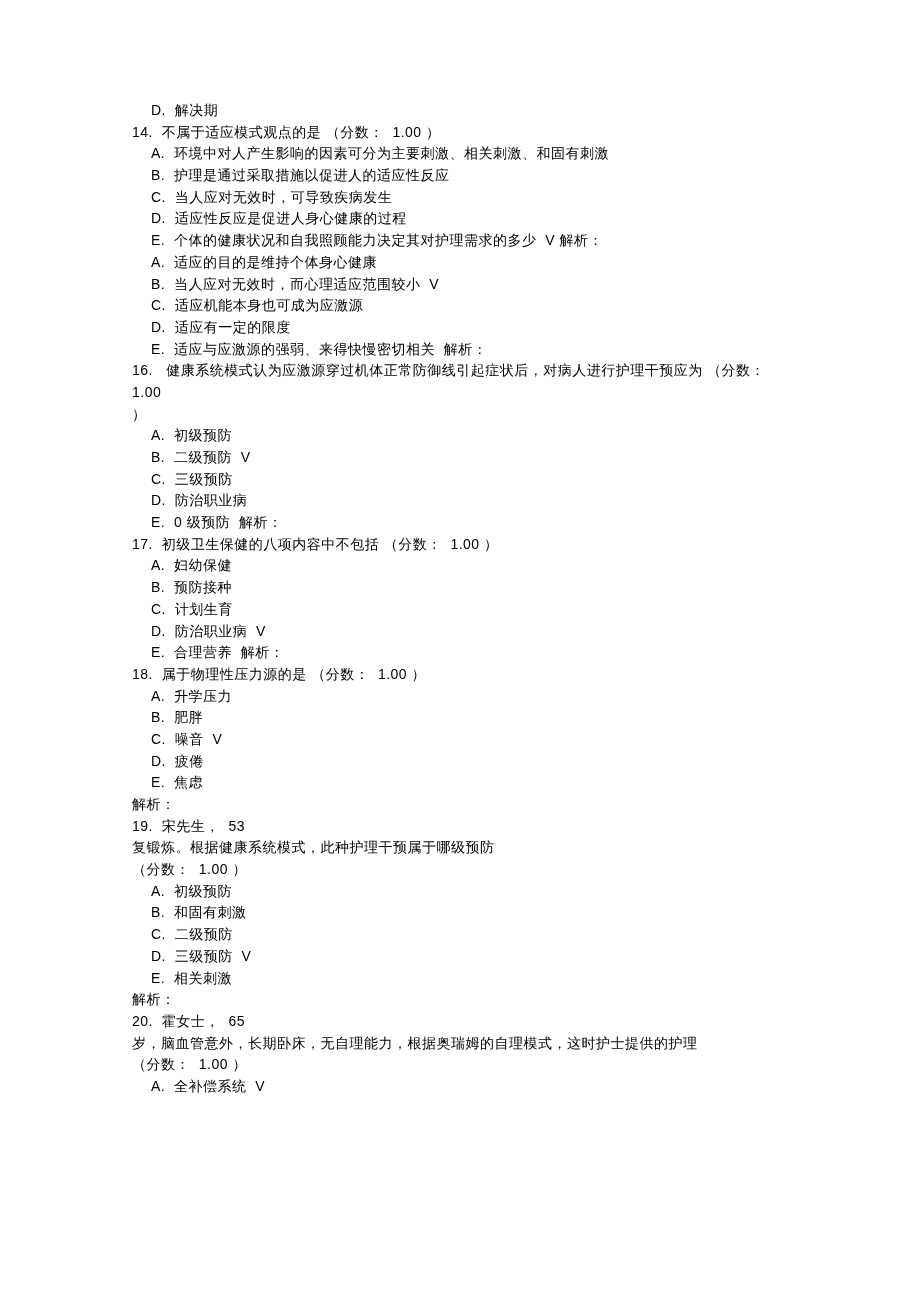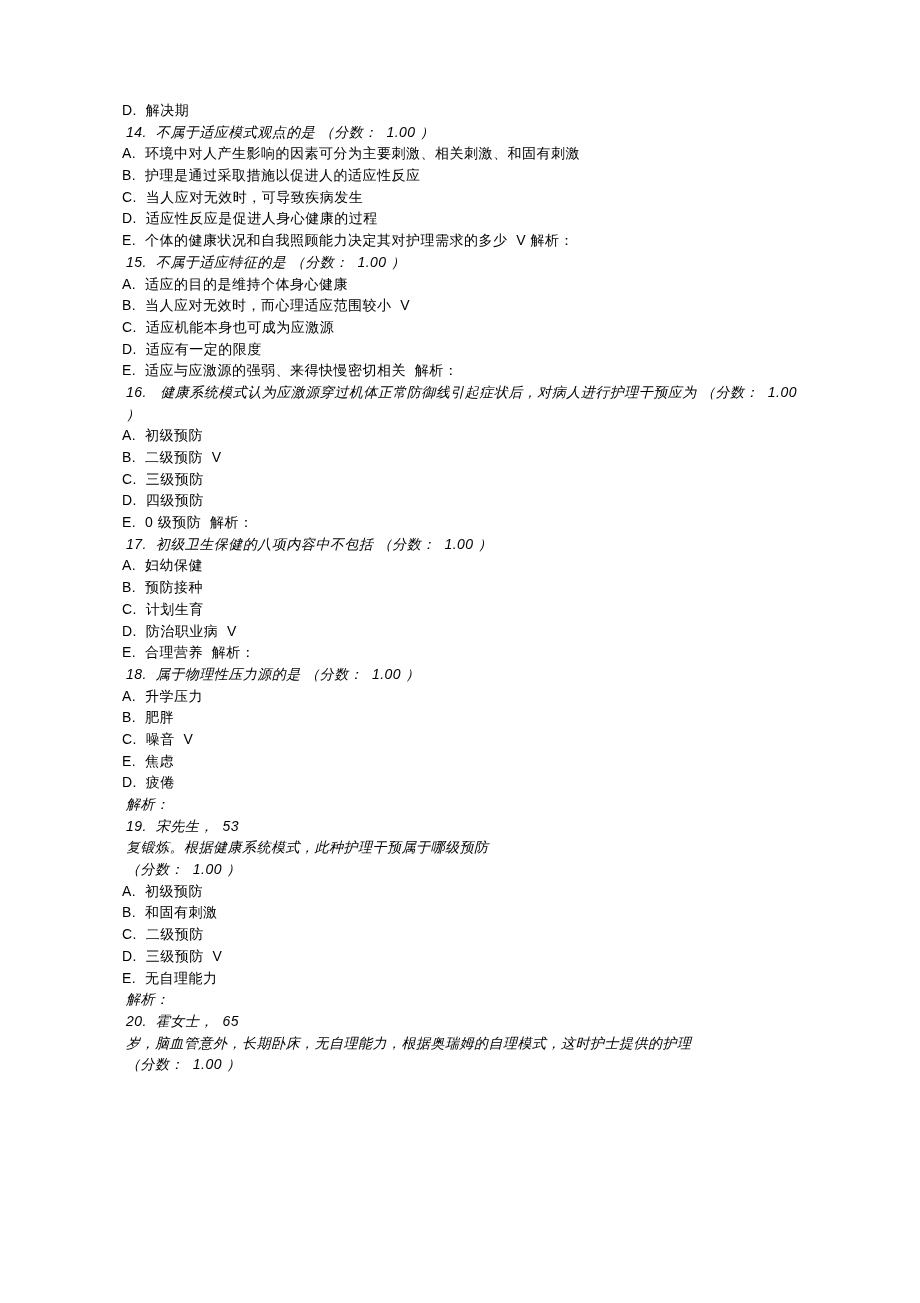--- a/index.html
+++ b/index.html
@@ -11,69 +11,68 @@
     padding: 100px 120px 100px 120px;
     line-height: 1.55;
     width: 920px;
     box-sizing: border-box;
   }
   .line {
     white-space: pre-wrap;
     letter-spacing: 0.5px;
   }
   .q {
-    margin-left: 6px;
-    font-style: italic;
+    margin-left: 12px;
   }
   .opt {
-    margin-left: 2px;
+    margin-left: 31px;
   }
 </style>
 </head>
 <body>
 
 <div id="doc">
     <div class="line opt">D.  解决期</div>
     <div class="line q">14.  不属于适应模式观点的是 （分数：  1.00 ）</div>
     <div class="line opt">A.  环境中对人产生影响的因素可分为主要刺激、相关刺激、和固有刺激</div>
     <div class="line opt">B.  护理是通过采取措施以促进人的适应性反应</div>
     <div class="line opt">C.  当人应对无效时，可导致疾病发生</div>
     <div class="line opt">D.  适应性反应是促进人身心健康的过程</div>
     <div class="line opt">E.  个体的健康状况和自我照顾能力决定其对护理需求的多少  V 解析：</div>
-    <div class="line q">15.  不属于适应特征的是 （分数：  1.00 ）</div>
     <div class="line opt">A.  适应的目的是维持个体身心健康</div>
     <div class="line opt">B.  当人应对无效时，而心理适应范围较小  V</div>
     <div class="line opt">C.  适应机能本身也可成为应激源</div>
     <div class="line opt">D.  适应有一定的限度</div>
     <div class="line opt">E.  适应与应激源的强弱、来得快慢密切相关  解析：</div>
     <div class="line q">16.   健康系统模式认为应激源穿过机体正常防御线引起症状后，对病人进行护理干预应为 （分数：  1.00</div>
     <div class="line q">）</div>
     <div class="line opt">A.  初级预防</div>
     <div class="line opt">B.  二级预防  V</div>
     <div class="line opt">C.  三级预防</div>
-    <div class="line opt">D.  四级预防</div>
+    <div class="line opt">D.  防治职业病</div>
     <div class="line opt">E.  0 级预防  解析：</div>
     <div class="line q">17.  初级卫生保健的八项内容中不包括 （分数：  1.00 ）</div>
     <div class="line opt">A.  妇幼保健</div>
     <div class="line opt">B.  预防接种</div>
     <div class="line opt">C.  计划生育</div>
     <div class="line opt">D.  防治职业病  V</div>
     <div class="line opt">E.  合理营养  解析：</div>
     <div class="line q">18.  属于物理性压力源的是 （分数：  1.00 ）</div>
     <div class="line opt">A.  升学压力</div>
     <div class="line opt">B.  肥胖</div>
     <div class="line opt">C.  噪音  V</div>
+    <div class="line opt">D.  疲倦</div>
     <div class="line opt">E.  焦虑</div>
-    <div class="line opt">D.  疲倦</div>
     <div class="line q">解析：</div>
     <div class="line q">19.  宋先生，  53</div>
     <div class="line q">复锻炼。根据健康系统模式，此种护理干预属于哪级预防</div>
     <div class="line q">（分数：  1.00 ）</div>
     <div class="line opt">A.  初级预防</div>
     <div class="line opt">B.  和固有刺激</div>
     <div class="line opt">C.  二级预防</div>
     <div class="line opt">D.  三级预防  V</div>
-    <div class="line opt">E.  无自理能力</div>
+    <div class="line opt">E.  相关刺激</div>
     <div class="line q">解析：</div>
     <div class="line q">20.  霍女士，  65</div>
     <div class="line q">岁，脑血管意外，长期卧床，无自理能力，根据奥瑞姆的自理模式，这时护士提供的护理</div>
     <div class="line q">（分数：  1.00 ）</div>
+    <div class="line opt">A.  全补偿系统  V</div>
   </div>
 
 </body></html>

